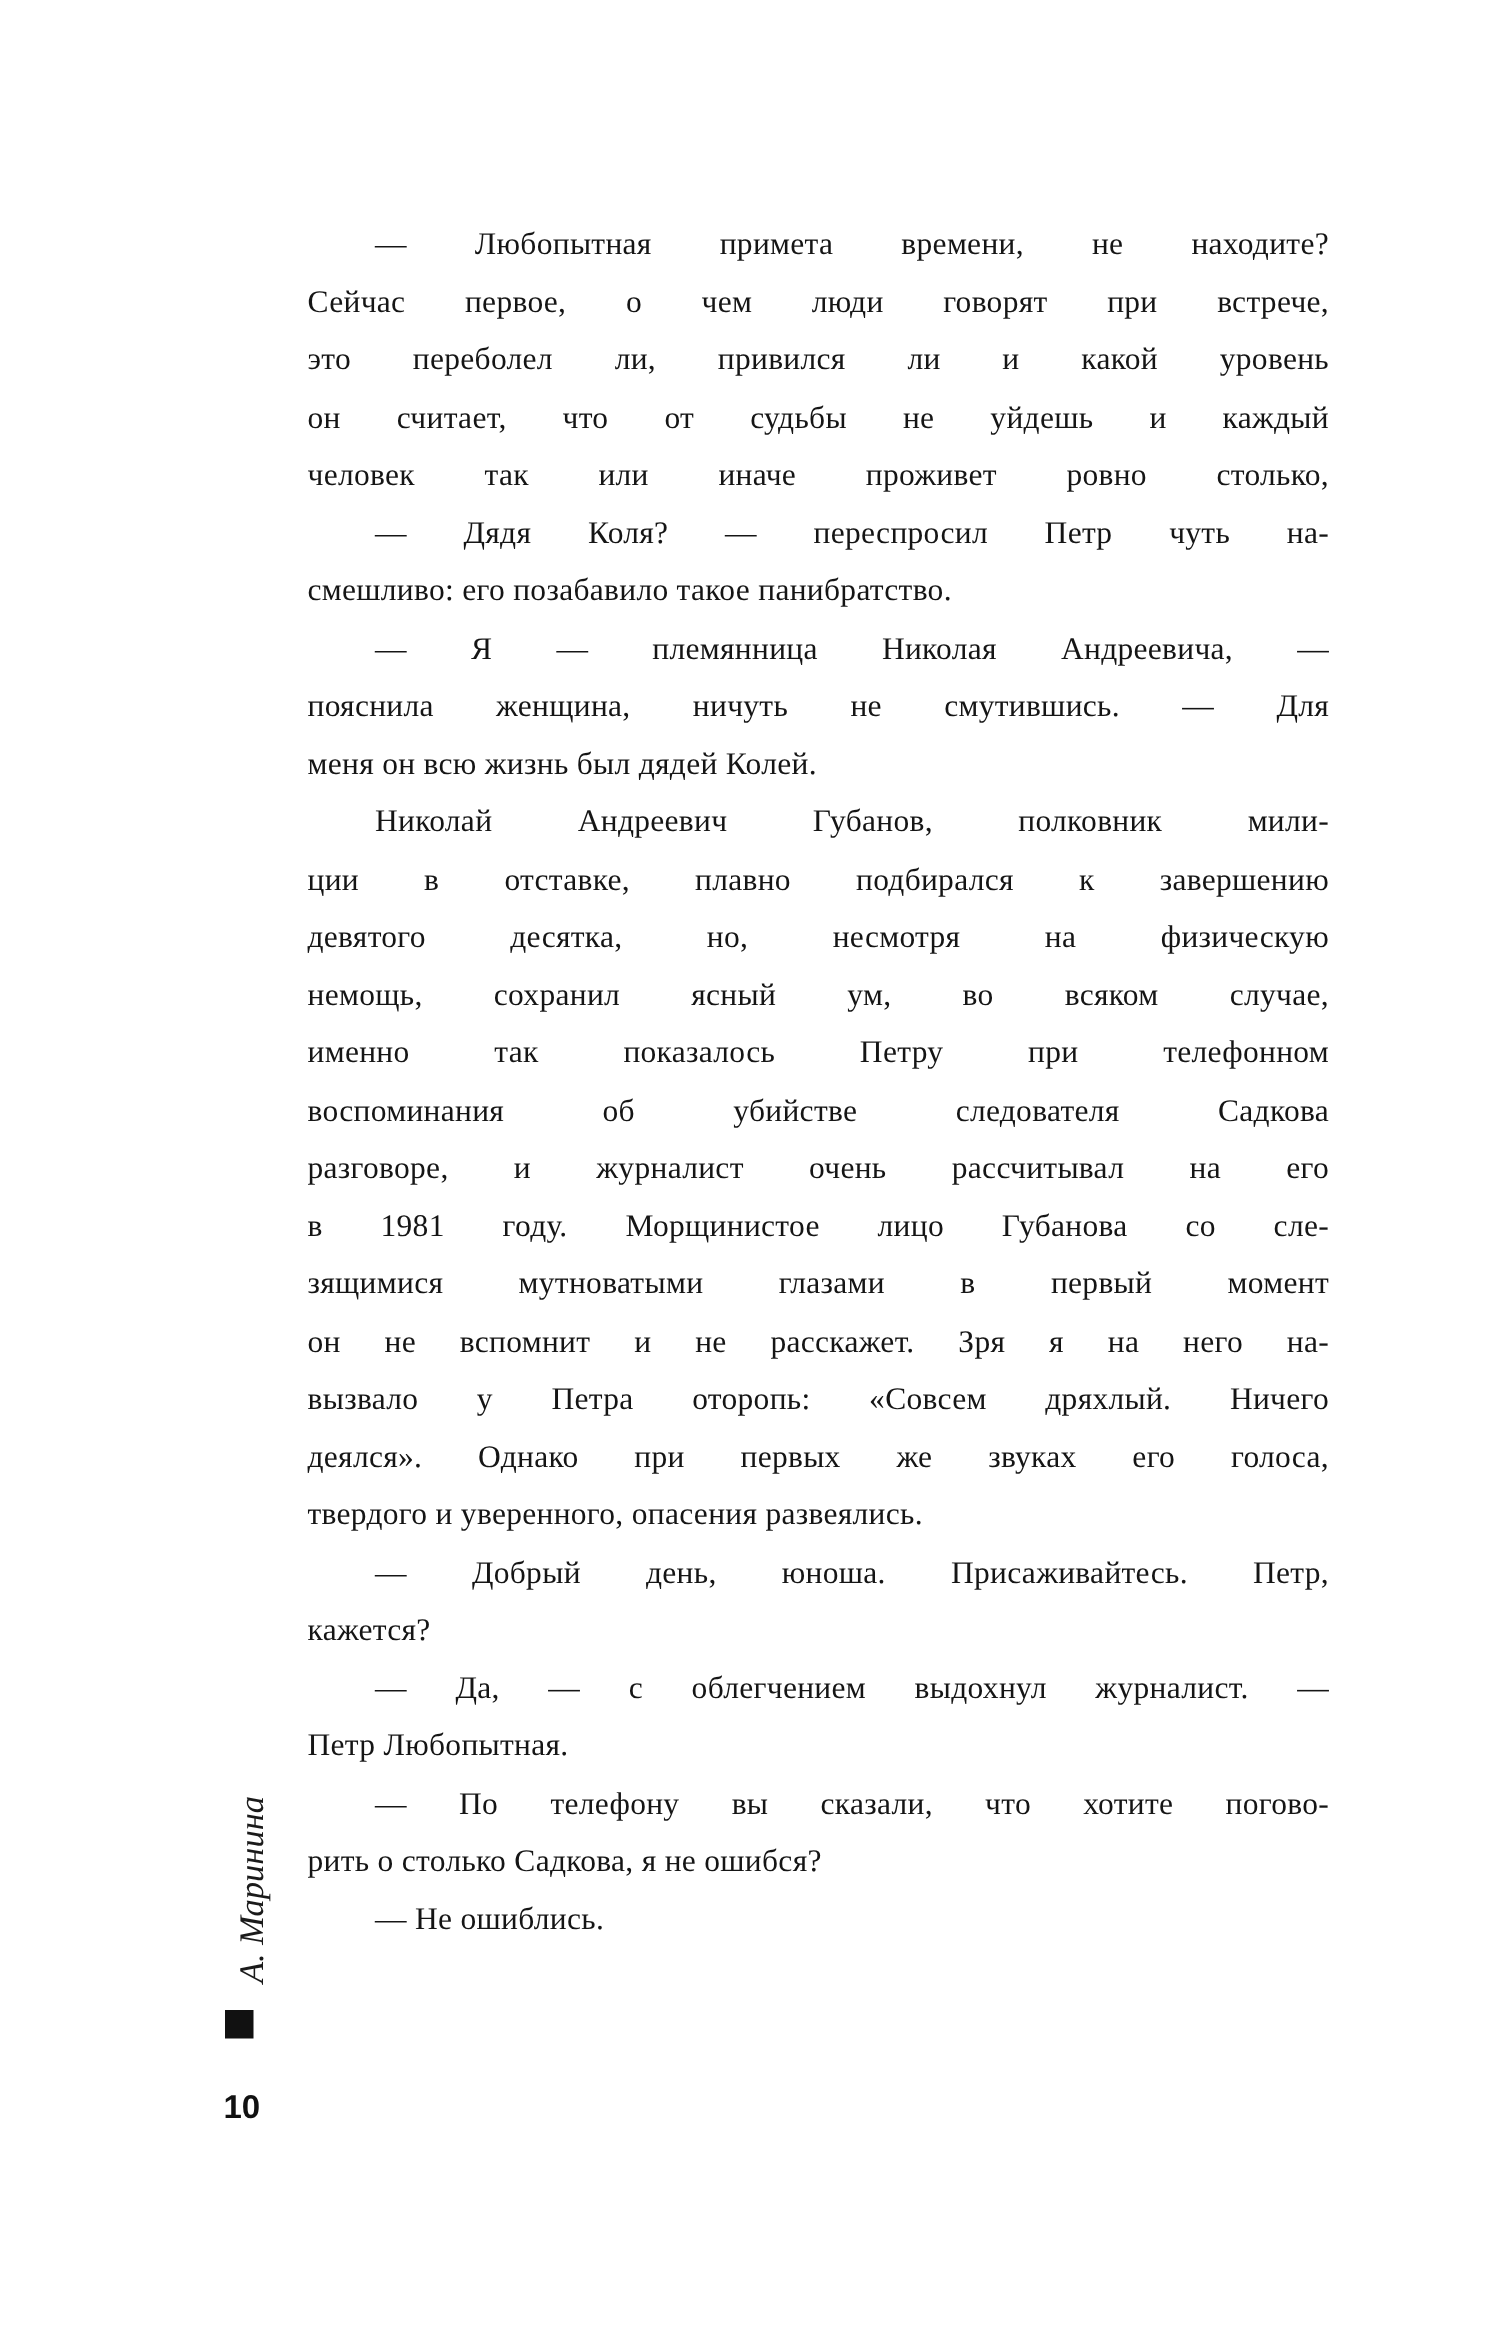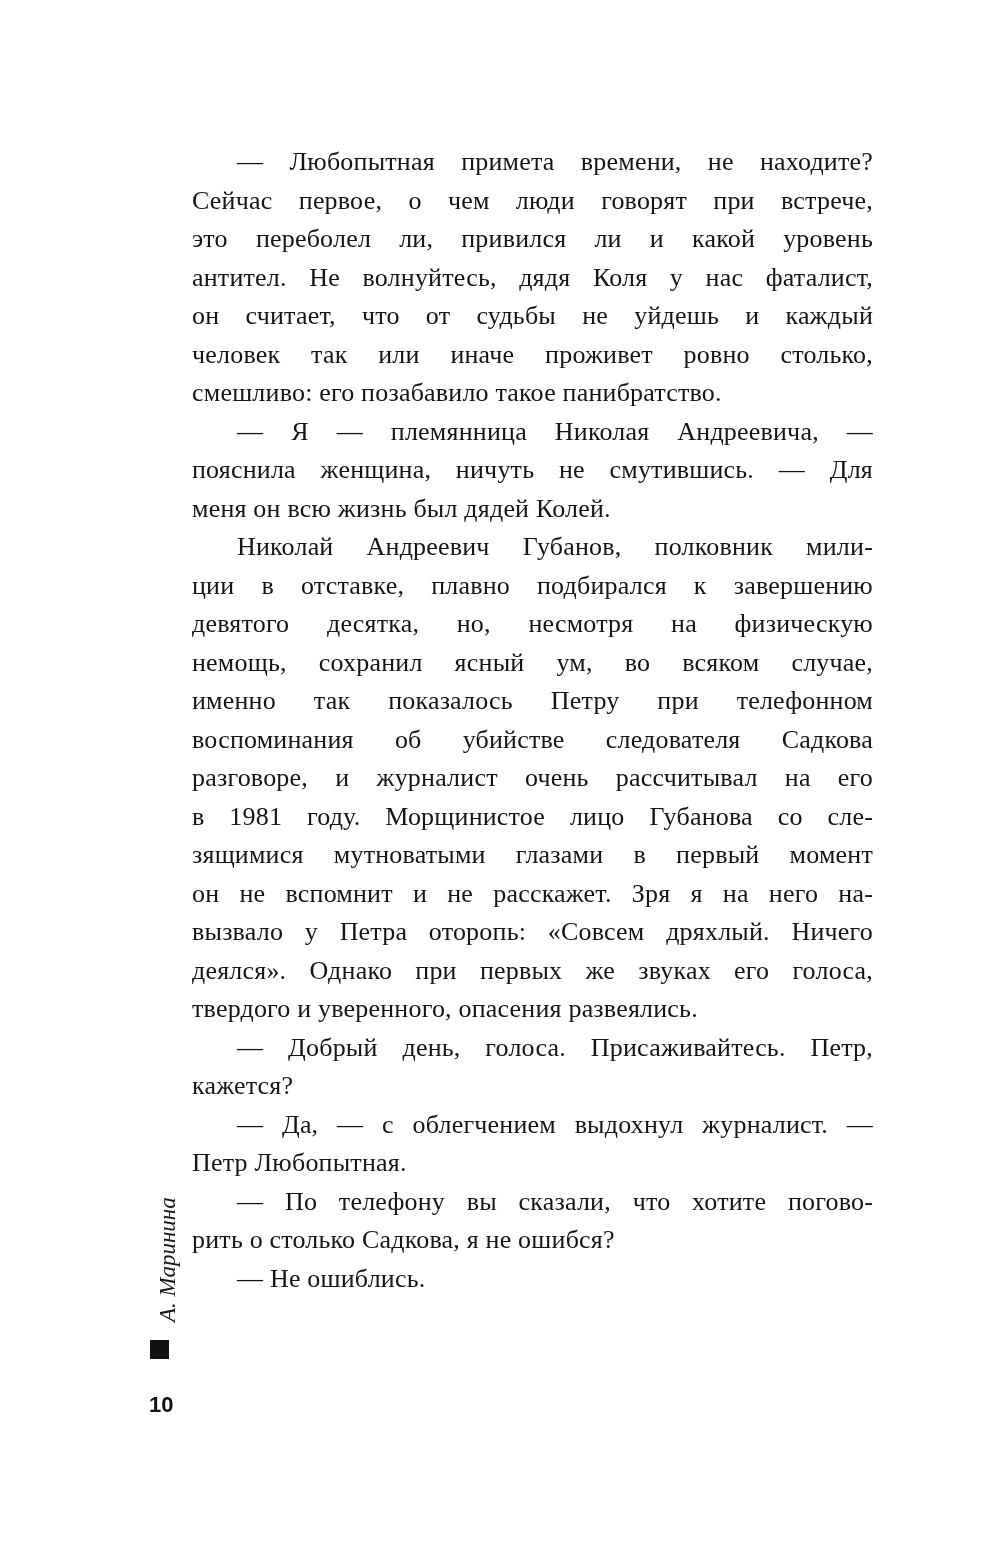--- a/index.html
+++ b/index.html
@@ -15,24 +15,24 @@
     font-family: "Liberation Serif", serif;
     color: #151515;
   }
   .page {
     position: absolute;
     inset: 0;
     background: #ffffff;
   }
   .text-block {
     position: absolute;
-    left: 192px;
+    left: 205px;
     top: 143px;
     width: 681px;
-    font-size: 26px;
+    font-size: 21px;
     line-height: 38.5px;
     letter-spacing: 0.2px;
   }
   .para {
     margin: 0;
     padding: 0;
   }
   .line {
     text-align: justify;
     text-align-last: justify;
@@ -77,25 +77,25 @@
 </head>
 <body>
 
 <div class="page">
 
   <div class="text-block">
       <div class="para">
         <div class="line first">— Любопытная примета времени, не находите?</div>
         <div class="line">Сейчас первое, о чем люди говорят при встрече,</div>
         <div class="line">это переболел ли, привился ли и какой уровень</div>
-        <div class="line">антител. Не волнуйтесь, дядя Коля у нас фаталист,</div>
         <div class="line">он считает, что от судьбы не уйдешь и каждый</div>
         <div class="line">человек так или иначе проживет ровно столько,</div>
       </div>
       <div class="para">
+        <div class="line first">— Дядя Коля? — переспросил Петр чуть на-</div>
         <div class="line last">смешливо: его позабавило такое панибратство.</div>
       </div>
       <div class="para">
         <div class="line first">— Я — племянница Николая Андреевича, —</div>
         <div class="line">пояснила женщина, ничуть не смутившись. — Для</div>
         <div class="line last">меня он всю жизнь был дядей Колей.</div>
       </div>
       <div class="para">
         <div class="line first">Николай Андреевич Губанов, полковник мили-</div>
         <div class="line">ции в отставке, плавно подбирался к завершению</div>
@@ -105,21 +105,21 @@
         <div class="line">воспоминания об убийстве следователя Садкова</div>
         <div class="line">разговоре, и журналист очень рассчитывал на его</div>
         <div class="line">в 1981 году. Морщинистое лицо Губанова со сле-</div>
         <div class="line">зящимися мутноватыми глазами в первый момент</div>
         <div class="line">он не вспомнит и не расскажет. Зря я на него на-</div>
         <div class="line">вызвало у Петра оторопь: «Совсем дряхлый. Ничего</div>
         <div class="line">деялся». Однако при первых же звуках его голоса,</div>
         <div class="line last">твердого и уверенного, опасения развеялись.</div>
       </div>
       <div class="para">
-        <div class="line first">— Добрый день, голоса. Присаживайтесь. Петр,</div>
+        <div class="line first">— Добрый день, юноша. Присаживайтесь. Петр,</div>
         <div class="line last">кажется?</div>
       </div>
       <div class="para">
         <div class="line first">— Да, — с облегчением выдохнул журналист. —</div>
         <div class="line last">Петр Любопытная.</div>
       </div>
       <div class="para">
         <div class="line first">— По телефону вы сказали, что хотите погово-</div>
         <div class="line last">рить о столько Садкова, я не ошибся?</div>
       </div>

